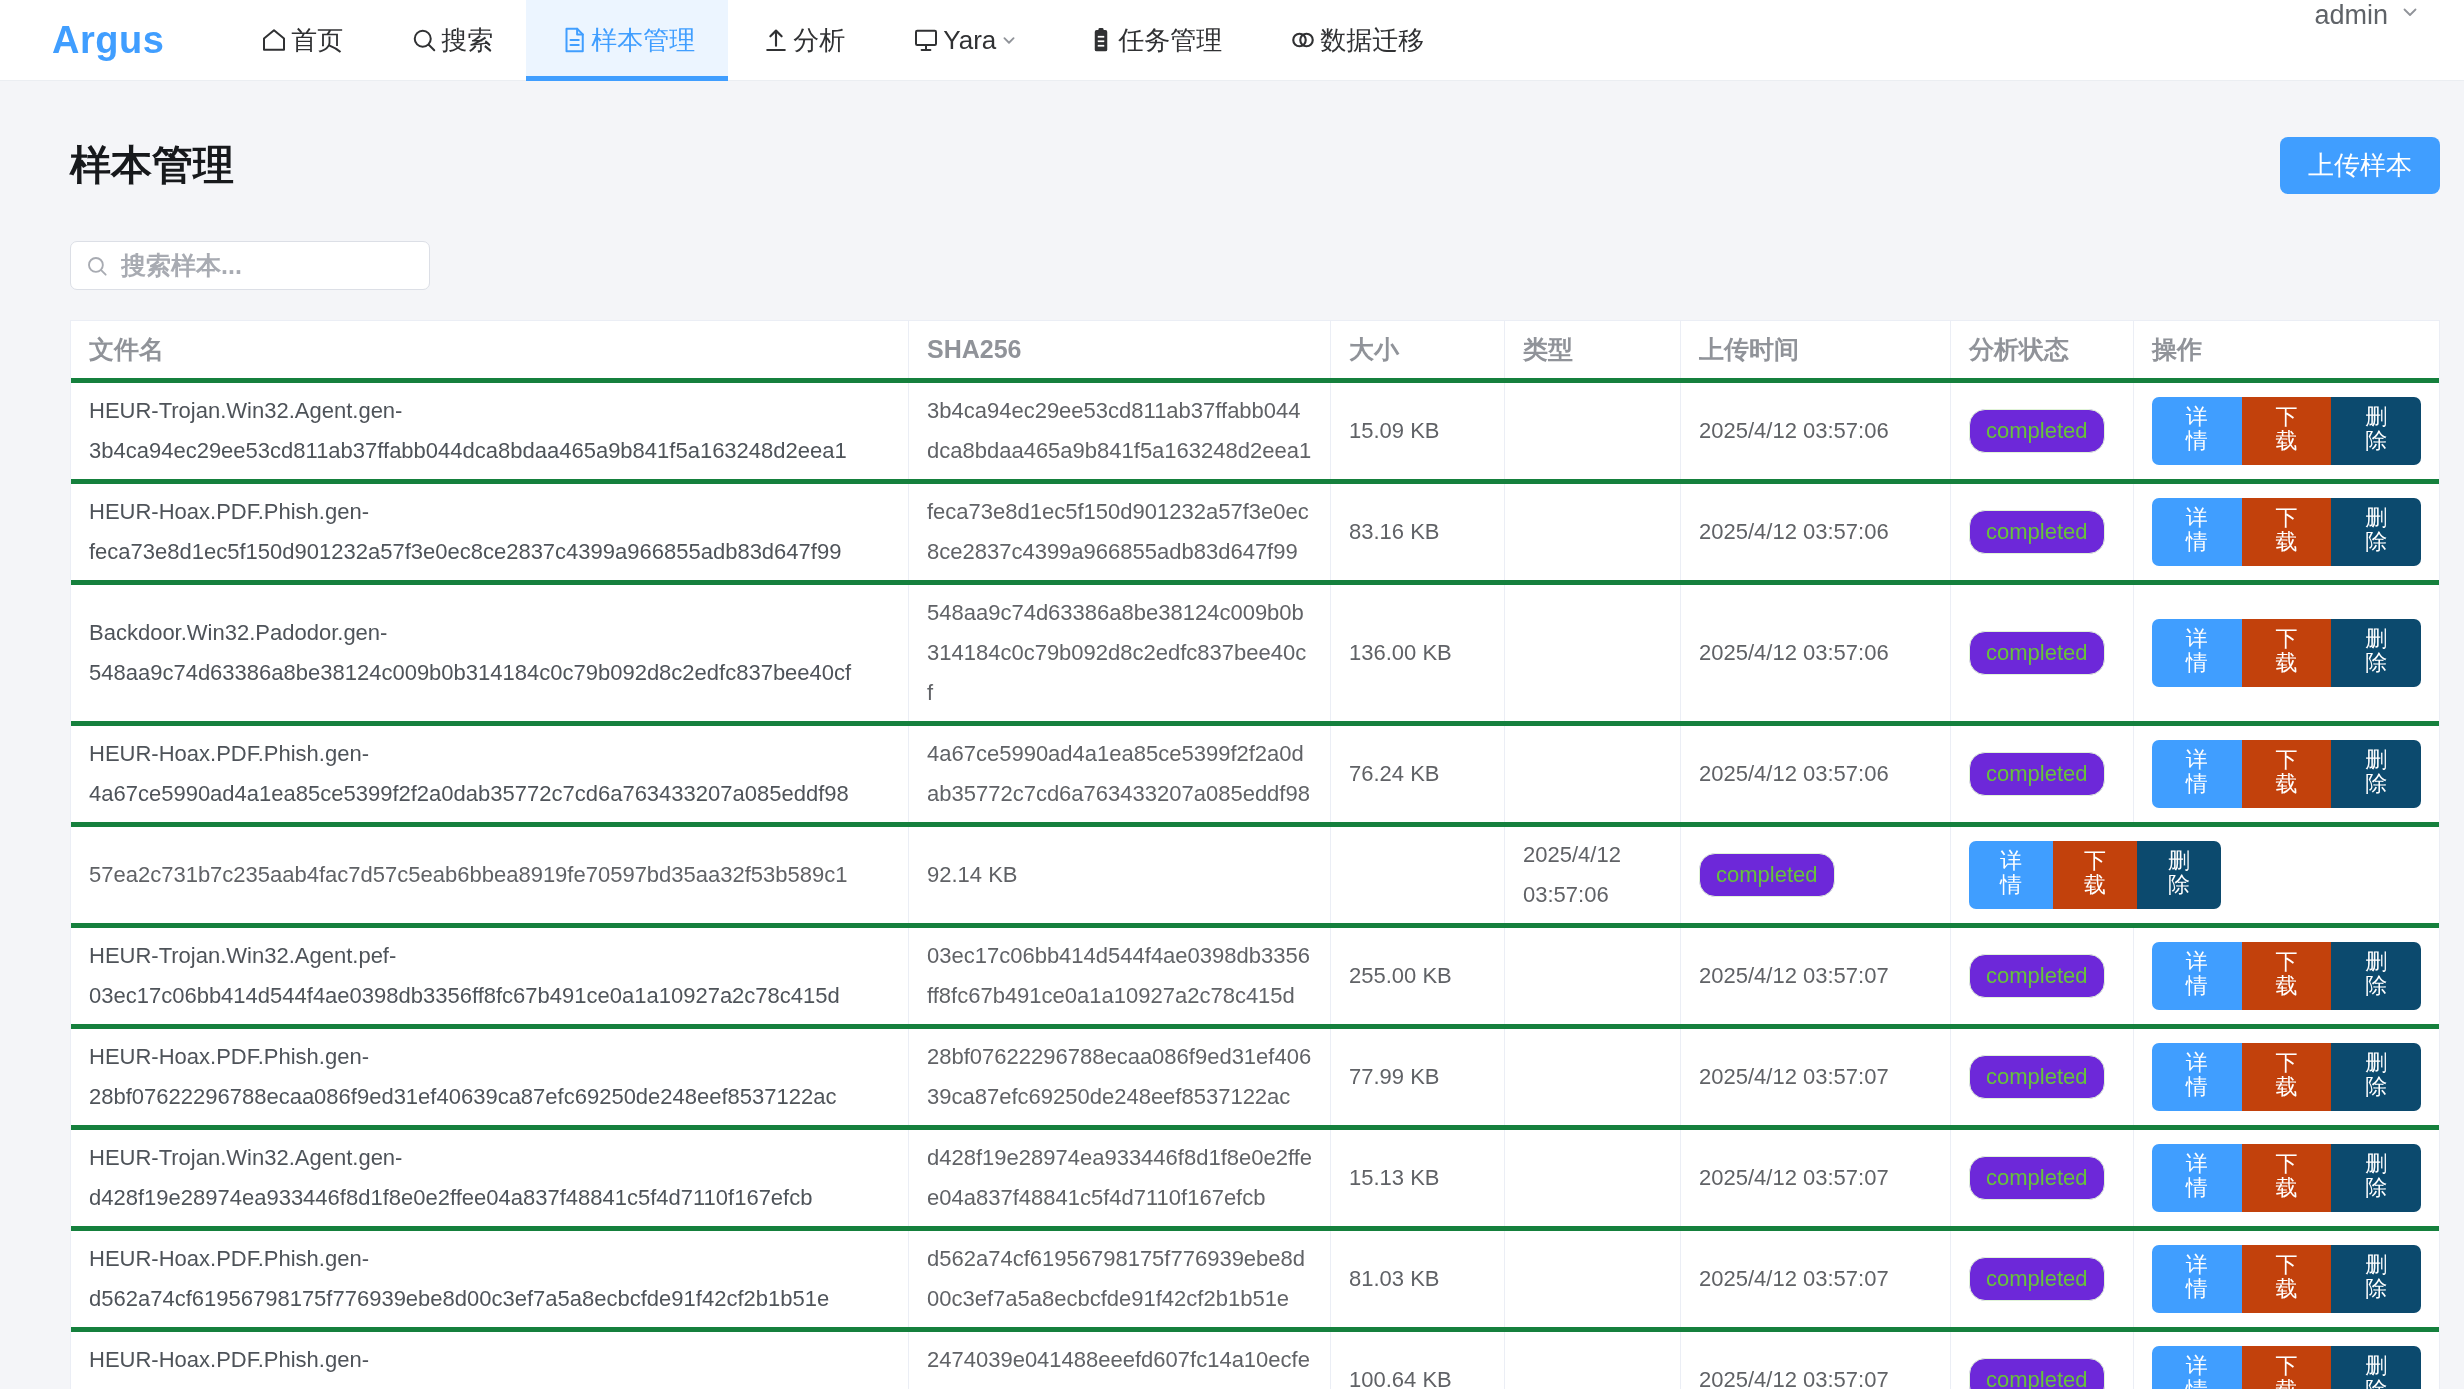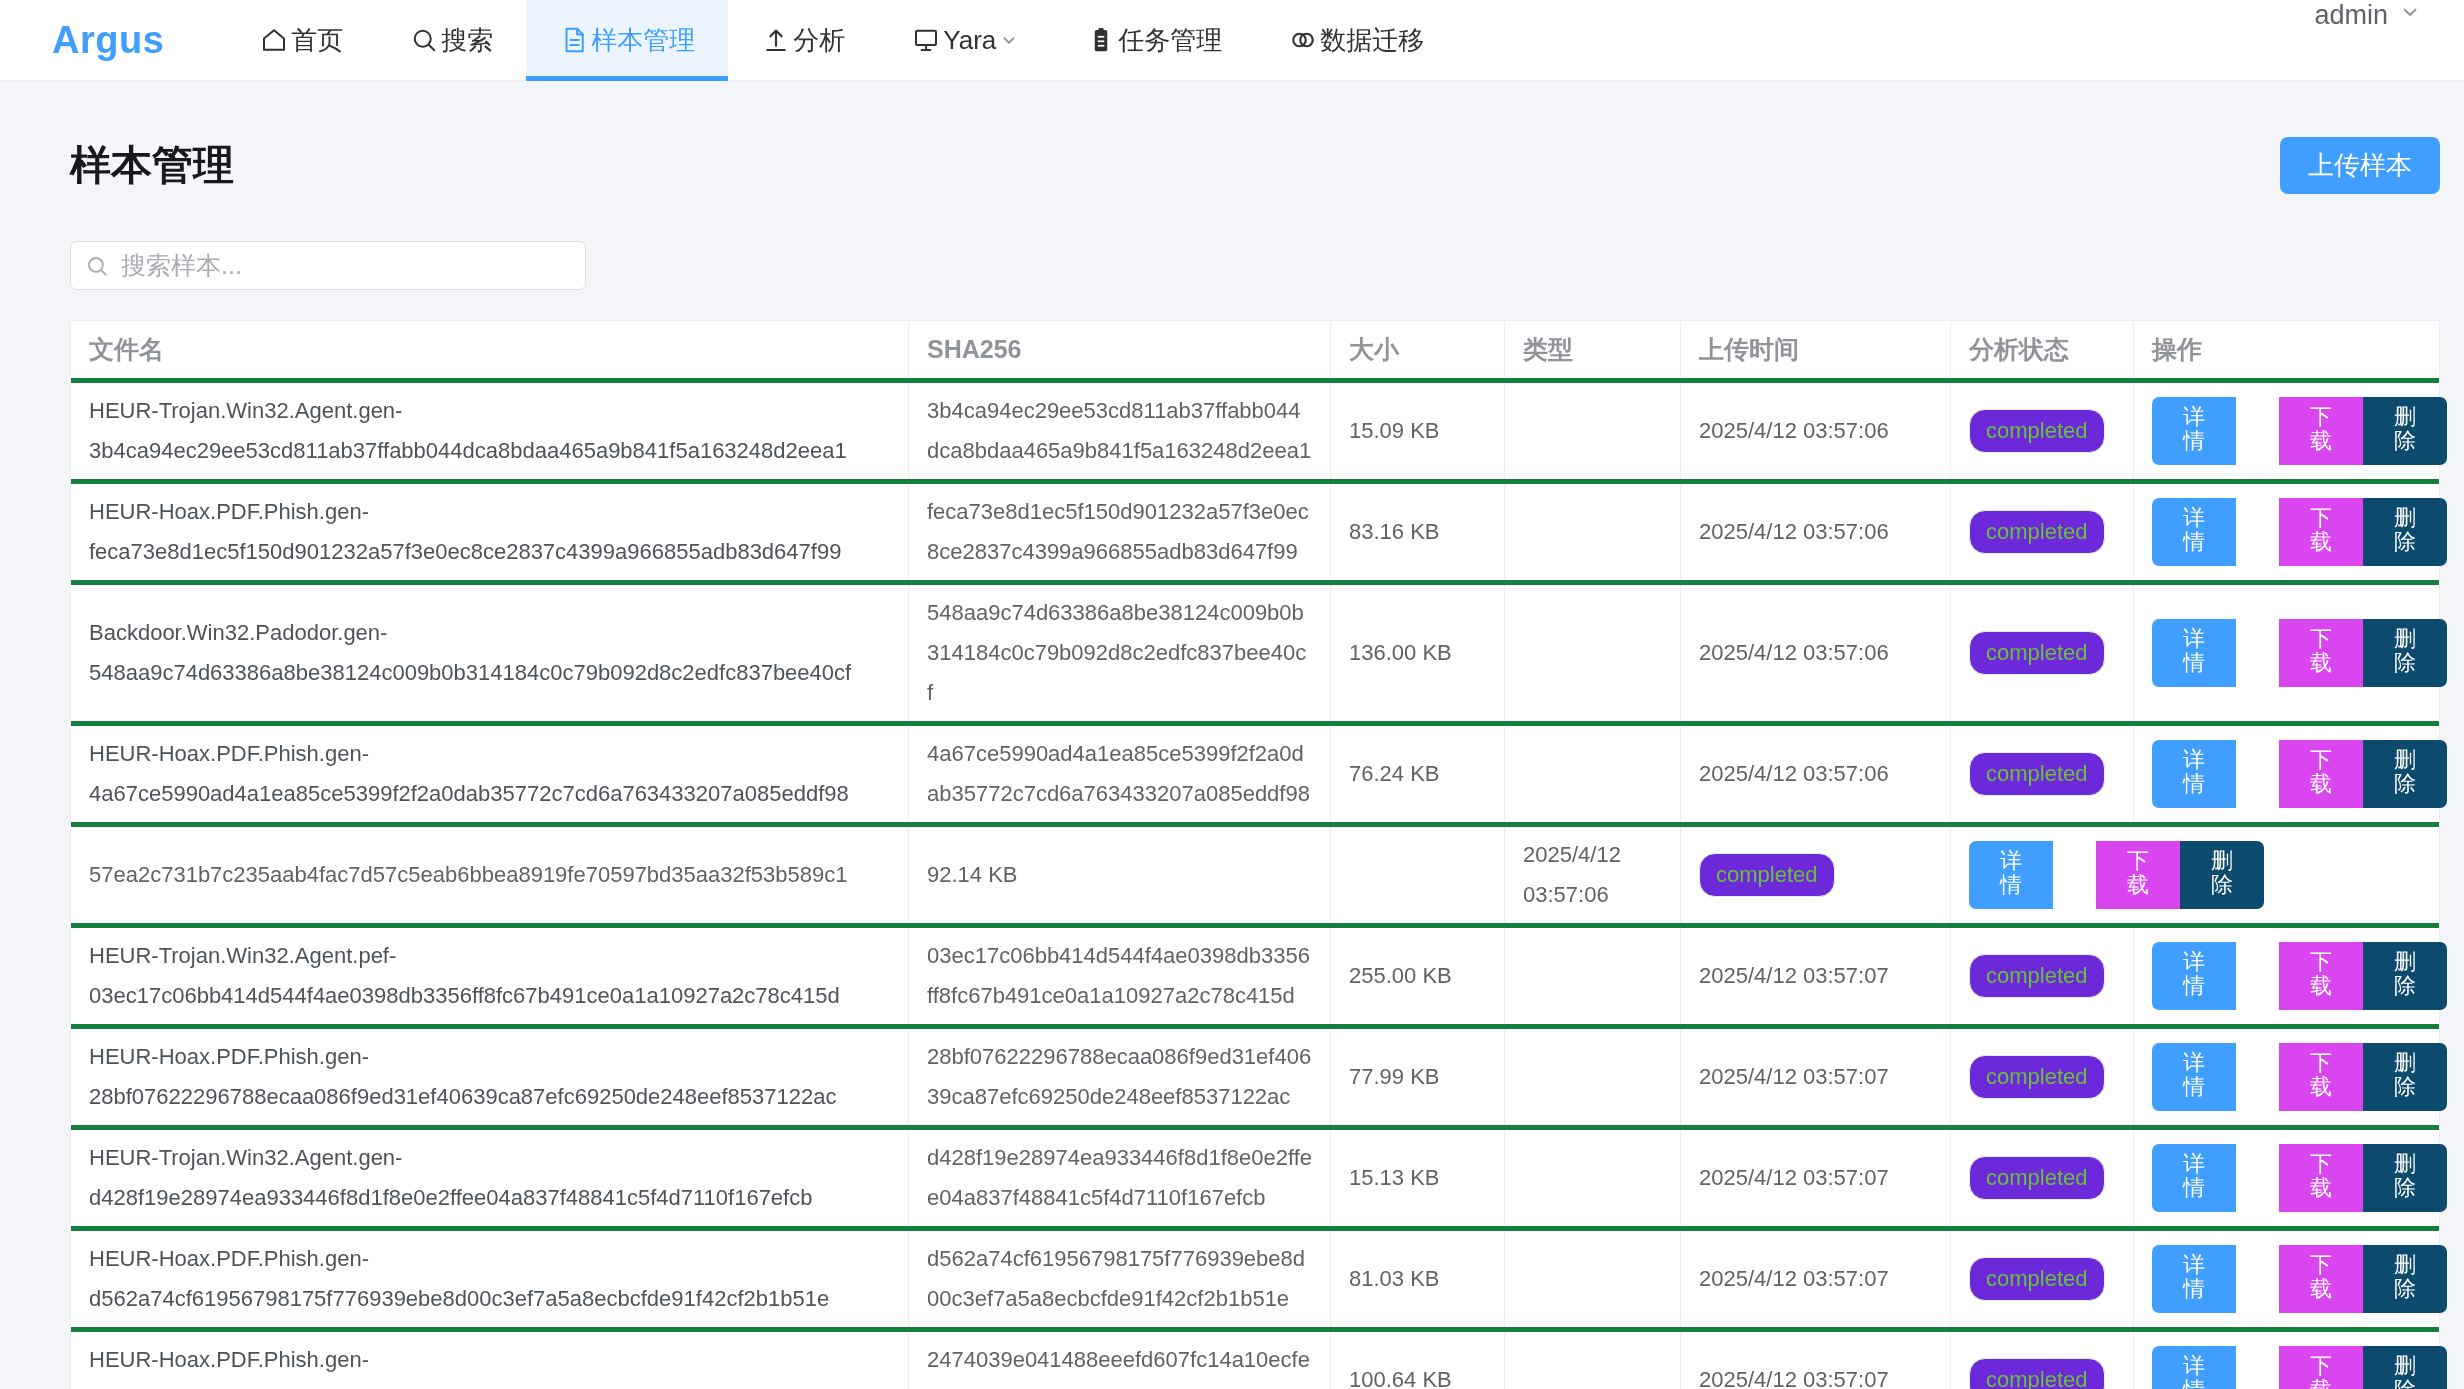--- a/index.html
+++ b/index.html
@@ -27,23 +27,23 @@
     padding-right: 42px; color: #5f6368; font-size: 27px; cursor: pointer; }
   .chev { color: #909399; }
   
   .page { padding: 56px 24px 0 70px; }
   .title-row { display: flex; align-items: center; justify-content: space-between; }
   .page-title { font-size: 41px; font-weight: bold; color: #17191c; }
   .upload-btn { background: #409eff; color: #fff; border: none; border-radius: 8px;
     font-size: 26px; padding: 11px 28px; cursor: pointer; font-family: inherit; }
   .search-row { margin-top: 47px; }
   .search-box { position: relative; width: 452px; }
-  .search-input { width: 516px; height: 49px; border: 1px solid #dcdfe6; border-radius: 7px;
+  .search-input { width: 360px; height: 49px; border: 1px solid #dcdfe6; border-radius: 7px;
     background: #fff; font-size: 25px; color: #606266; padding: 0 16px 0 50px;
-    font-family: inherit; outline: none; }
+    font-family: inherit; outline: none; font-weight: bold; }
   .search-input::placeholder { color: #a8abb2; }
   .search-icon { position: absolute; left: 14px; top: 12px; color: #a8abb2; }
   
   .table { margin-top: 30px; background: #fff; border: 1px solid #ebeef5; }
   .tr { display: grid; grid-template-columns: 838px 422px 174px 176px 270px 183px 1fr;
     border-bottom: 5px solid #15803d; }
   .tr:last-child { border-bottom: 1px solid #ebeef5; }
   .th-row { }
   .th, .td { padding: 8px 18px; border-right: 1px solid #ebeef5; display: flex;
     align-items: center; }
@@ -53,21 +53,21 @@
   .td-filename span { overflow-wrap: break-word; word-break: break-word; min-width: 0; }
   .td-filename { color: #4e5359; }
   .td-sha span { word-break: break-all; }
   .badge { display: inline-block; background: #6d28d9; border: 1px solid #e1f3d8;
     color: #67c23a; border-radius: 16px; font-size: 22px; line-height: 1;
     padding: 10px 16px; }
   .btn-group { display: flex; }
   .btn { border: none; color: #fff; font-size: 22px; padding: 10px 31px;
     cursor: pointer; font-family: Liberation Mono, monospace; line-height: 1.1; }
   .btn-detail { background: #409eff; border-radius: 7px 0 0 7px; }
-  .btn-download { background: #d946ef; margin-left: 43px; }
+  .btn-download { background: #c2410c; }
   .btn-delete { background: #0c4a6e; border-radius: 0 7px 7px 0; }
 </style>
 </head>
 <body>
 
 <header class="navbar">
   <div class="logo">Argus</div>
 
   <nav class="nav-items">
     <div class="nav-item">

